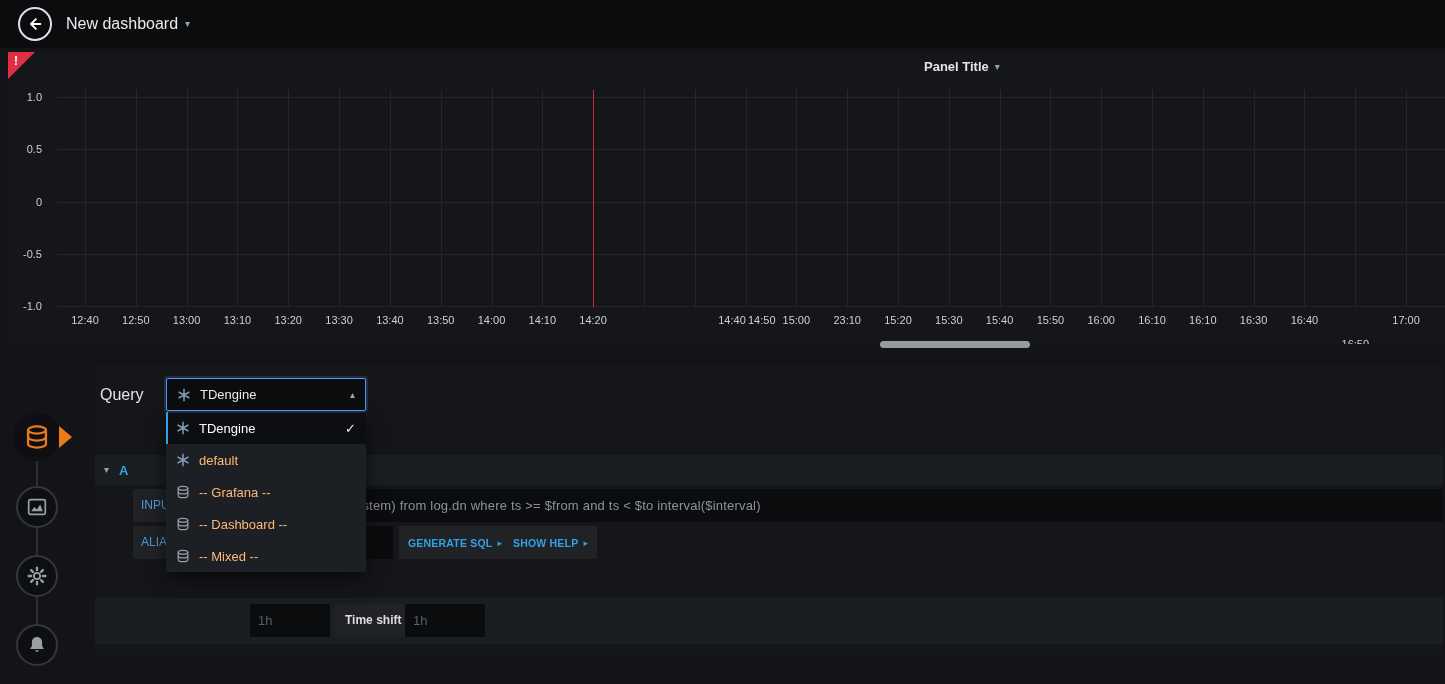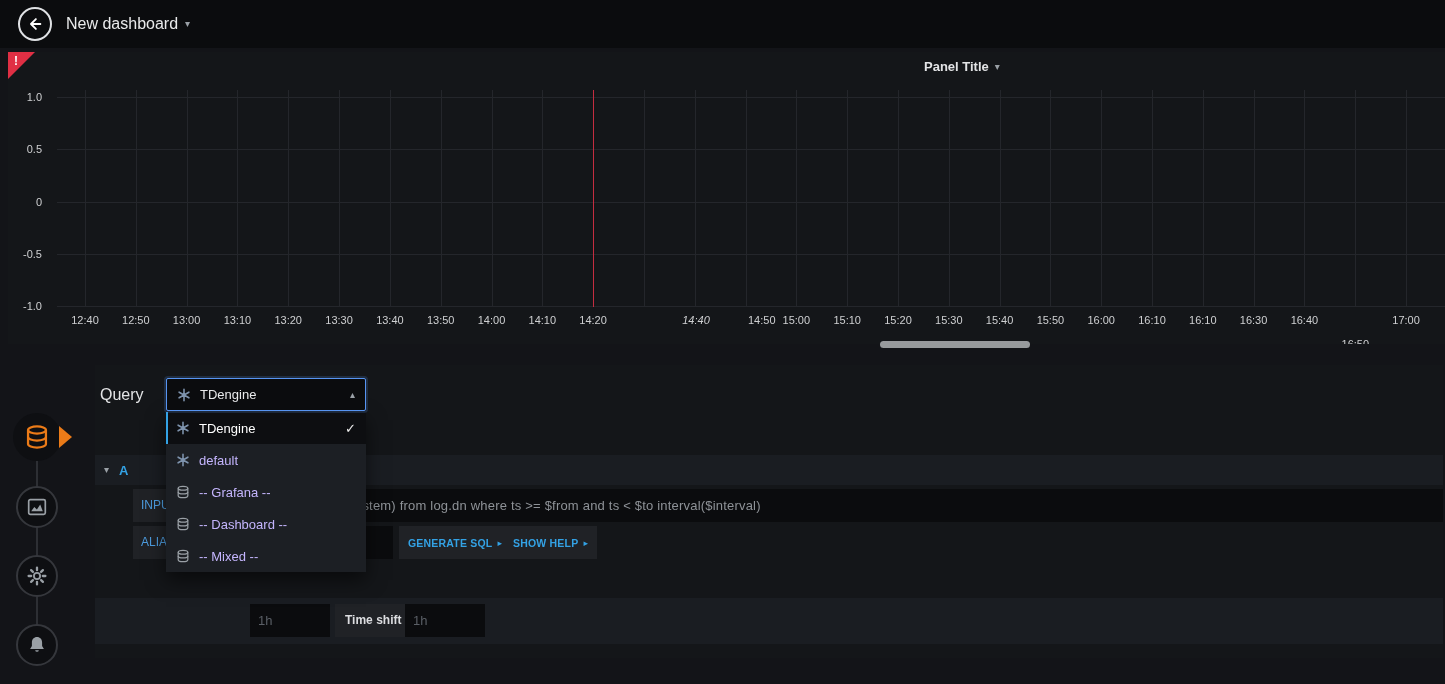--- a/index.html
+++ b/index.html
@@ -50,21 +50,21 @@
 
   .ds-select{position:absolute;left:166px;top:378px;width:200px;height:33px;background:#0b0c0e;
              border:1px solid #5794f2;border-radius:2px;box-shadow:0 0 0 2px rgba(87,148,242,.18);
              display:flex;align-items:center;gap:9px;padding:0 10px;box-sizing:border-box;z-index:31;cursor:pointer}
   .ds-select .lbl{font-size:13px;color:#e9eaeb}
   .ds-select .sel-caret{margin-left:auto}
 
   .ds-menu{position:absolute;left:166px;top:412px;width:200px;background:#1c1f24;z-index:30;
            box-shadow:0 8px 18px rgba(0,0,0,.55)}
   .ds-option{height:32px;display:flex;align-items:center;gap:9px;padding:0 10px 0 8px;font-size:13px;
-             color:#c4b5fd;cursor:pointer;border-left:2px solid transparent;box-sizing:border-box}
+             color:#fdba74;cursor:pointer;border-left:2px solid transparent;box-sizing:border-box}
   .ds-option.selected{background:#0d0e11;border-left-color:#33a2e5;color:#fff;font-weight:500}
   .ds-option .check{margin-left:auto;color:#ececec;font-size:13px}
   .opt-icon{display:flex}
 
   .row-a{position:absolute;left:95px;top:455px;width:1348px;height:30px;background:#1a1d22;
          display:flex;align-items:center;gap:10px;padding:0 9px;box-sizing:border-box;cursor:pointer}
   .row-a .refid{color:#33a2e5;font-weight:700;font-size:13px}
 
   .kw-label{position:absolute;height:33px;background:#202226;color:#4d9de0;font-size:12px;font-weight:500;
             line-height:33px;padding:0 8px;box-sizing:border-box;white-space:nowrap;overflow:hidden}
@@ -129,27 +129,27 @@
         <div class="xtick" style="left: 402.7px;">13:50</div>
         <div class="vgrid" style="left: 483.5px; top: 38px; height: 217px;"></div>
         <div class="xtick" style="left: 453.5px;">14:00</div>
         <div class="vgrid" style="left: 534.3px; top: 38px; height: 217px;"></div>
         <div class="xtick" style="left: 504.3px;">14:10</div>
         <div class="vgrid" style="left: 585.1px; top: 38px; height: 217px;"></div>
         <div class="xtick" style="left: 555.1px;">14:20</div>
         <div class="vgrid" style="left: 635.9px; top: 38px; height: 217px;"></div>
         <div class="xtick" style="left: 576px; margin-top: 48px;">14:30</div>
         <div class="vgrid" style="left: 686.7px; top: 38px; height: 217px;"></div>
-        <div class="xtick" style="left: 658px; font-style: italic;">14:40</div>
+        <div class="xtick" style="left: 694px;">14:40</div>
         <div class="vgrid" style="left: 737.5px; top: 38px; height: 217px;"></div>
         <div class="xtick" style="left: 707.5px; text-align: right;">14:50</div>
         <div class="vgrid" style="left: 788.3px; top: 38px; height: 217px;"></div>
         <div class="xtick" style="left: 758.3px;">15:00</div>
         <div class="vgrid" style="left: 839.2px; top: 38px; height: 217px;"></div>
-        <div class="xtick" style="left: 809.2px;">15:10</div>
+        <div class="xtick" style="left: 809.2px;">23:10</div>
         <div class="vgrid" style="left: 890px; top: 38px; height: 217px;"></div>
         <div class="xtick" style="left: 860px;">15:20</div>
         <div class="vgrid" style="left: 940.8px; top: 38px; height: 217px;"></div>
         <div class="xtick" style="left: 910.8px;">15:30</div>
         <div class="vgrid" style="left: 991.6px; top: 38px; height: 217px;"></div>
         <div class="xtick" style="left: 961.6px;">15:40</div>
         <div class="vgrid" style="left: 1042.4px; top: 38px; height: 217px;"></div>
         <div class="xtick" style="left: 1012.4px;">15:50</div>
         <div class="vgrid" style="left: 1093.2px; top: 38px; height: 217px;"></div>
         <div class="xtick" style="left: 1063.2px;">16:00</div>

